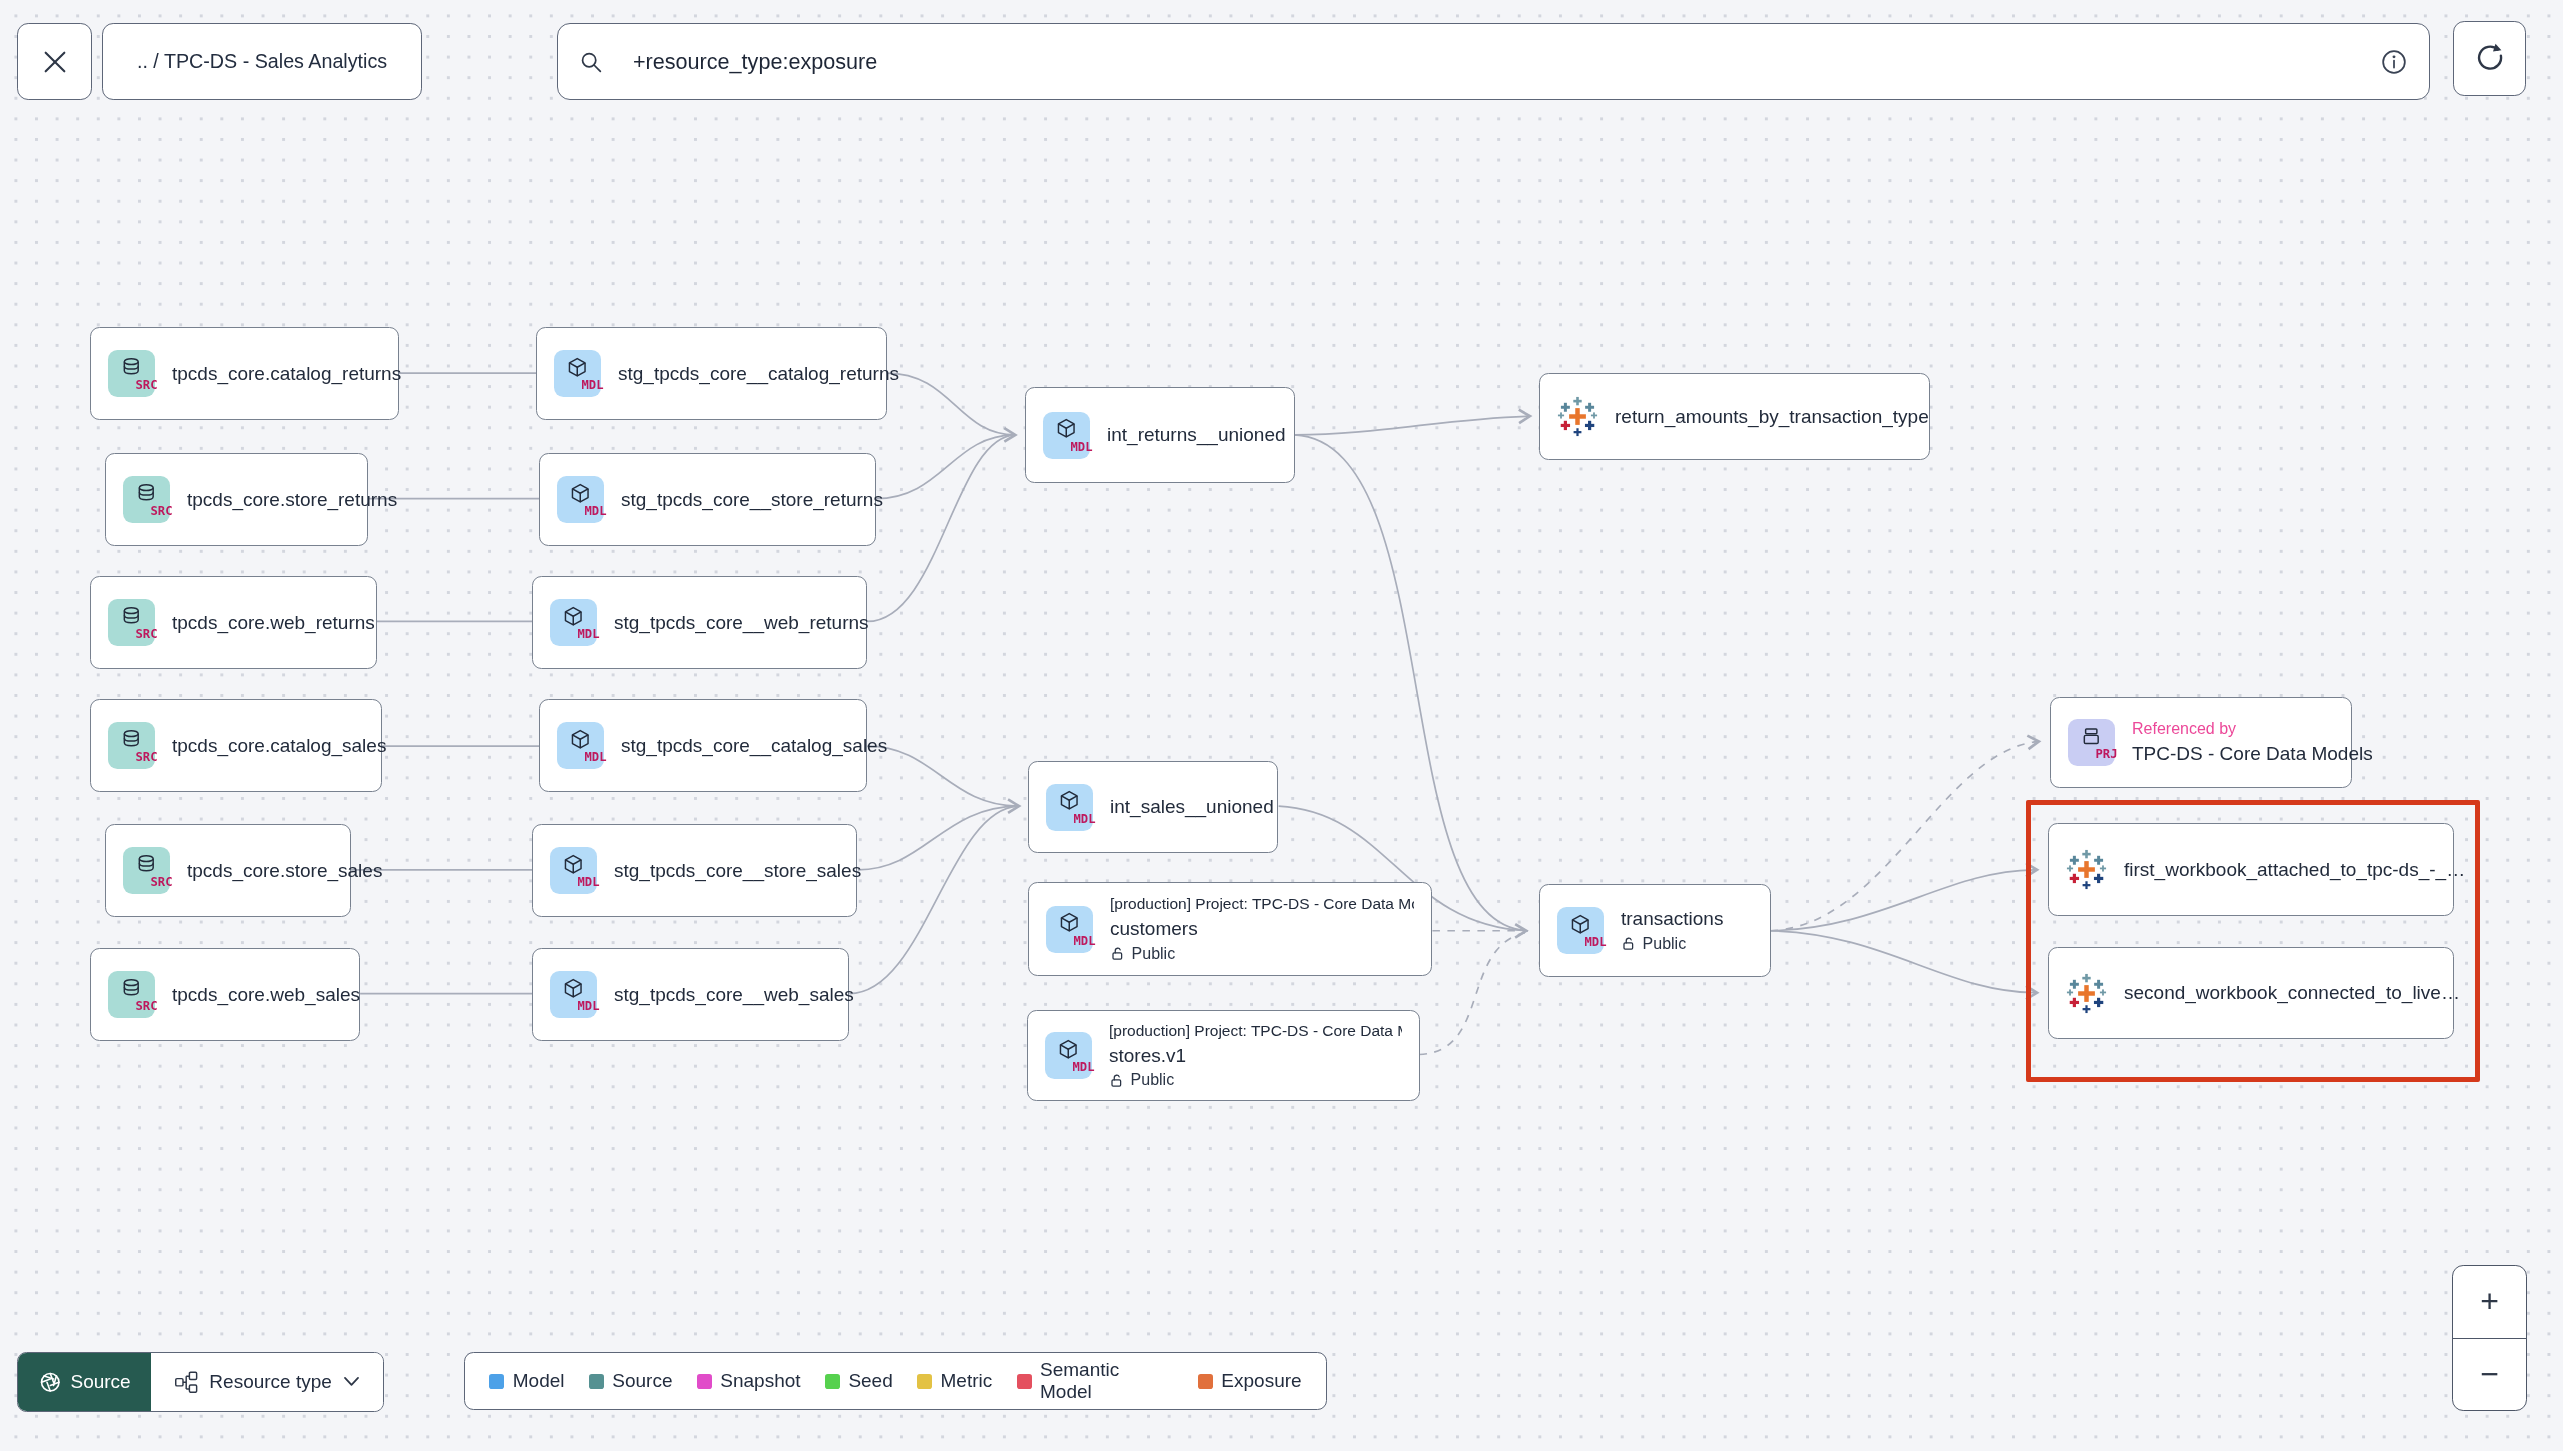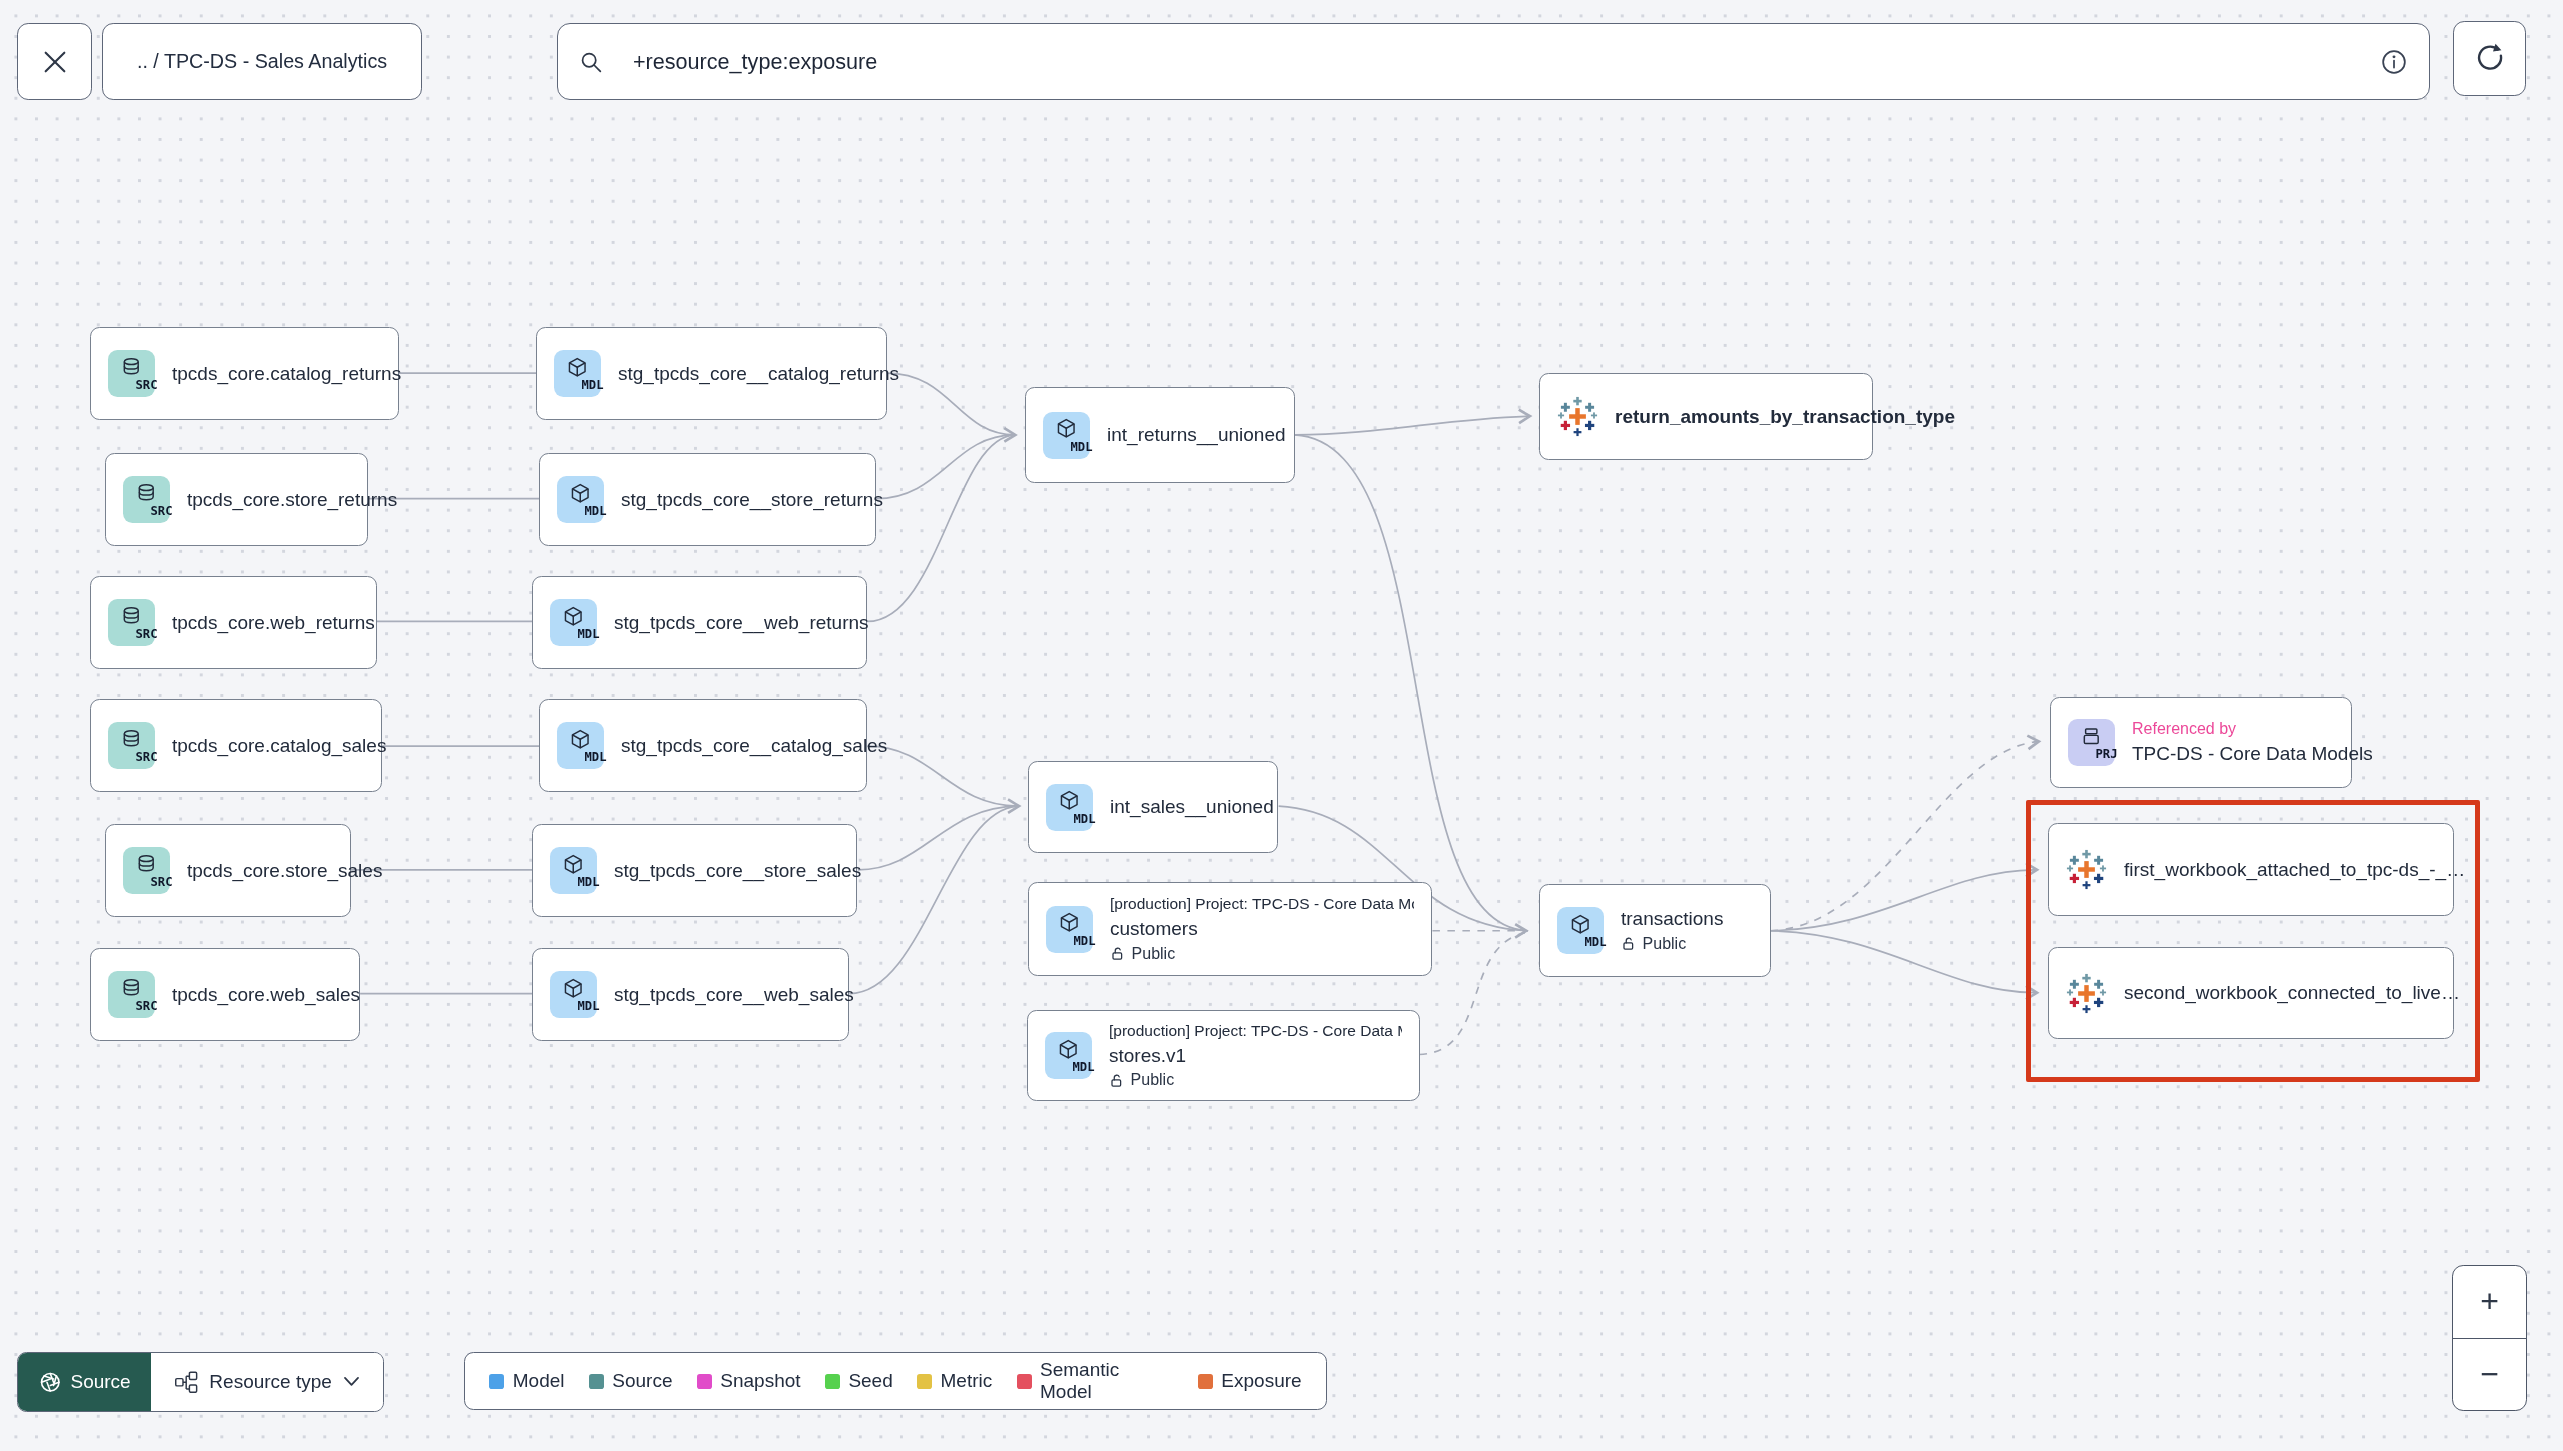--- a/index.html
+++ b/index.html
@@ -43,21 +43,21 @@
     position:absolute;background:#fff;border:1.9px solid #78818f;border-radius:9.4px;
     display:flex;align-items:center;gap:17px;padding:0 17px 0 17px;box-sizing:border-box;
     cursor:pointer;z-index:3;
   }
   .node .label{font-size:19px;white-space:nowrap;color:#222b3b;}
   .badge{
     width:47px;height:47px;border-radius:9.4px;flex:none;
     display:flex;flex-direction:column;align-items:center;justify-content:center;gap:0.9px;
   }
   .badge svg{display:block}
-  .badge .bl{font-family:"DejaVu Sans Mono",monospace;font-size:12.2px;font-weight:600;color:#0f172a;line-height:1;margin-left:30px;}
+  .badge .bl{font-family:"DejaVu Sans Mono",monospace;font-size:12.2px;font-weight:600;color:#be185d;line-height:1;margin-left:30px;}
   .badge.src{background:#a9dcd6}
   .badge.mdl{background:#b4dbf8}
   .badge.prj{background:#c9cdf3}
   .col{display:flex;flex-direction:column;justify-content:center;gap:4.7px;min-width:0;}
   .project-line{font-size:15.5px;color:#222b3b;white-space:nowrap;overflow:hidden;}
   .access{display:flex;align-items:center;gap:6.6px;font-size:16px;color:#2a3445;}
   .prj-title{font-size:16px;color:#ec4899;}
   .tableau-ic{flex:none}
   .highlight-rect{
     position:absolute;left:2026px;top:800px;width:454px;height:282px;box-sizing:border-box;
@@ -403,21 +403,21 @@
       <span class="label">transactions</span>
       <span class="access">
         <svg width="15" height="15" viewBox="0 0 20 20">
             <use href="#ic-lock-open"></use>
           </svg>
         <span>Public</span>
       </span>
     </span>
   </div>
 
-  <div class="node" style="left:1539px;top:373px;width:334px;height:87px;font-weight:bold;">
+  <div class="node" style="left:1539px;top:373px;width:391px;height:87px;">
     <svg class="tableau-ic" width="41" height="41" viewBox="0 0 44 44">
         <use href="#ic-tableau"></use>
       </svg>
     <span class="label">return_amounts_by_transaction_type</span>
   </div>
 
   <div class="node" style="left:2050px;top:697px;width:302px;height:91px;">
     <span class="badge prj">
         <svg width="22.5" height="22.5" viewBox="0 0 24 24">
           <use href="#ic-archive"></use>

